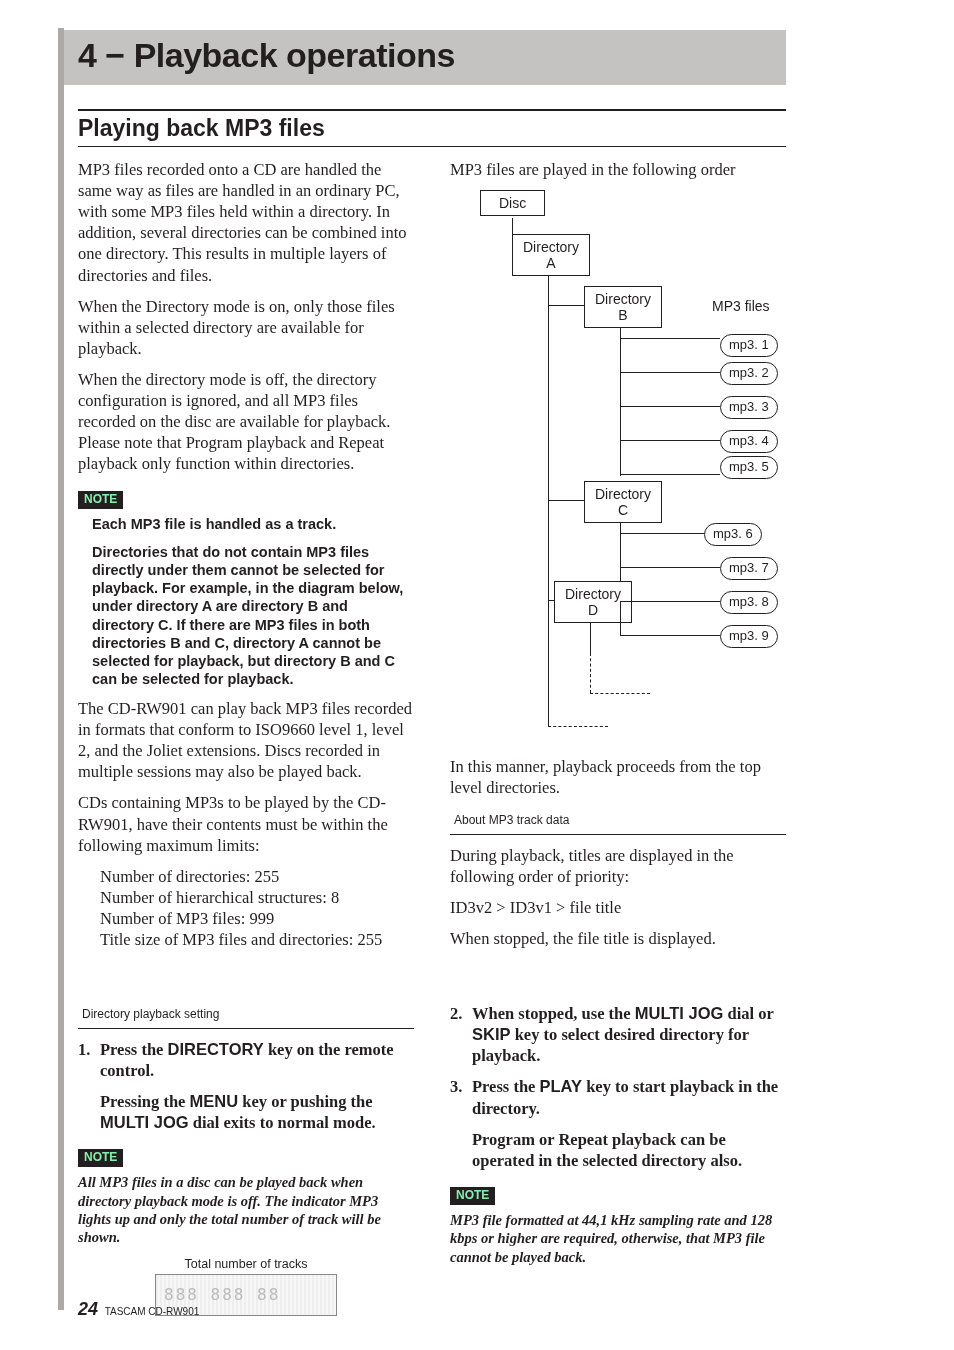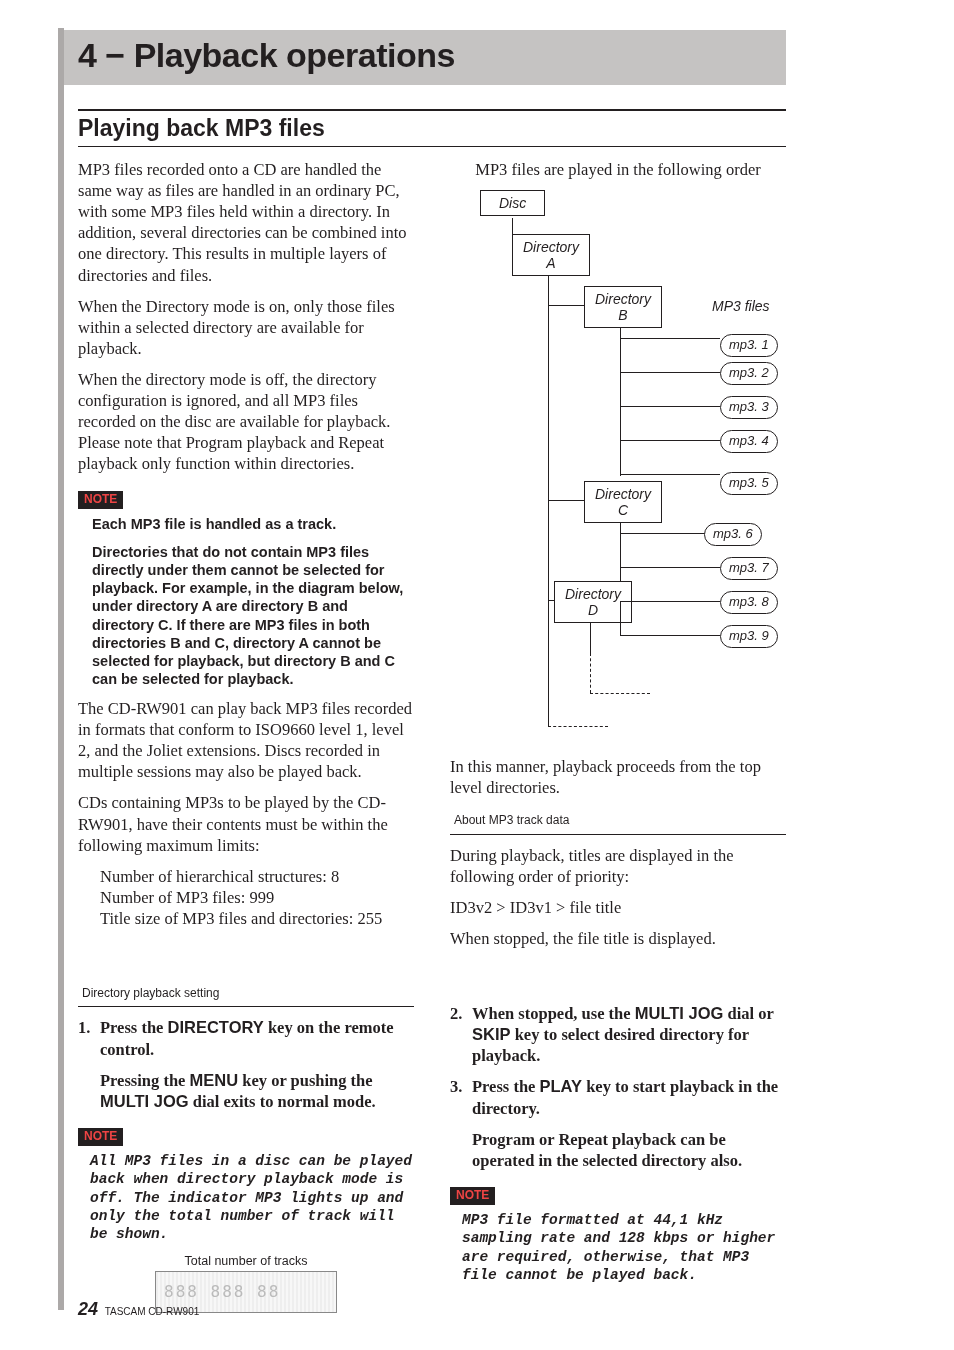--- a/index.html
+++ b/index.html
@@ -57,41 +57,41 @@
   .indent {
     margin-left: 22px;
     margin-bottom: 10px;
   }
   .indent p {
     margin: 0;
   }
   .note-tag {
     display: inline-block;
     background: #231f20;
-    color: #ef4444;
+    color: #86efac;
     font-family: Arial, Helvetica, sans-serif;
     font-weight: bold;
     font-size: 12px;
     padding: 1px 6px 2px 6px;
     margin: 6px 0 2px 0;
   }
   .note-text {
     font-family: Arial, Helvetica, sans-serif;
     font-weight: bold;
     font-size: 14.5px;
     line-height: 1.25;
     margin: 4px 0 10px 14px;
   }
   .note-text-b {
-    font-family: Liberation Mono, monospace;
+    font-family: Liberation Serif, serif;
     font-style: italic;
     font-weight: bold;
     font-size: 14.5px;
     line-height: 1.25;
-    margin: 4px 0 10px 12px;
+    margin: 4px 0 10px 0;
   }
   .subhead {
     font-family: Arial, Helvetica, sans-serif;
     font-weight: normal;
     font-size: 12px;
     border-bottom: 1px solid #231f20;
     padding: 3px 0 5px 4px;
     margin: 12px 0 10px 0;
   }
   .step {
@@ -115,21 +115,20 @@
     font-family: Arial, Helvetica, sans-serif;
     font-weight: bold;
     font-style: normal;
   }
   .diagram {
     position: relative;
     height: 560px;
     font-family: Arial, Helvetica, sans-serif;
     font-size: 14px;
     margin: 4px 0 6px 0;
-    font-style: italic;
   }
   .dbox {
     position: absolute;
     border: 1.5px solid #231f20;
     text-align: center;
     background: #fff;
     padding: 4px 10px;
     white-space: pre;
     line-height: 1.15;
   }
@@ -221,20 +220,21 @@
       <p>When the directory mode is off, the directory configuration is ignored, and all MP3 files recorded on the disc are available for playback. Please note that Program playback and Repeat playback only function within directories.</p>
 
       <div class="note-tag">NOTE</div>
       <div class="note-text">Each MP3 file is handled as a track.</div>
       <div class="note-text">Directories that do not contain MP3 files directly under them cannot be selected for playback. For example, in the diagram below, under directory A are directory B and directory C. If there are MP3 files in both directories B and C, directory A cannot be selected for playback, but directory B and C can be selected for playback.</div>
 
       <p>The CD-RW901 can play back MP3 files recorded in formats that conform to ISO9660 level 1, level 2, and the Joliet extensions. Discs recorded in multiple sessions may also be played back.</p>
       <p>CDs containing MP3s to be played by the CD-RW901, have their contents must be within the following maximum limits:</p>
 
       <div class="indent">
+        <p>Number of directories: 255</p>
         <p>Number of hierarchical structures: 8</p>
         <p>Number of MP3 files: 999</p>
         <p>Title size of MP3 files and directories: 255</p>
       </div>
 
       <div class="subhead" style="margin-top:54px">Directory playback setting</div>
 
       <div class="step">
         <div class="num">1.</div>
         <div class="txt">
@@ -246,21 +246,21 @@
       </div>
 
       <div class="note-tag">NOTE</div>
       <div class="note-text-b">All MP3 files in a disc can be played back when directory playback mode is off. The indicator MP3 lights up and only the total number of track will be shown.</div>
 
       <div class="caption">Total number of tracks</div>
       <div class="lcd"></div>
     </div>
 
     <div class="col">
-      <p style="text-align:center">MP3 files are played in the following order</p>
+      <p style="text-align:left">MP3 files are played in the following order</p>
 
       <div class="diagram">
 
         <div class="dbox" style="left:30px; top:0px; padding:4px 18px">Disc</div>
         <div class="dline-v" style="left:62px; top:28px; height:16px"></div>
 
         <div class="dbox" style="left:62px; top:44px">Directory
 A</div>
         <div class="dline-v" style="left:98px; top:86px; height:450px"></div>
         <div class="dline-h" style="left:98px; top:115px; width:36px"></div>
@@ -273,21 +273,21 @@
 
         <div class="dline-h" style="left:170px; top:148px; width:100px"></div>
         <div class="dpill" style="left:270px; top:144px">mp3. 1</div>
         <div class="dline-h" style="left:170px; top:182px; width:100px"></div>
         <div class="dpill" style="left:270px; top:172px">mp3. 2</div>
         <div class="dline-h" style="left:170px; top:216px; width:100px"></div>
         <div class="dpill" style="left:270px; top:206px">mp3. 3</div>
         <div class="dline-h" style="left:170px; top:250px; width:100px"></div>
         <div class="dpill" style="left:270px; top:240px">mp3. 4</div>
         <div class="dline-h" style="left:170px; top:284px; width:100px"></div>
-        <div class="dpill" style="left:270px; top:282px">mp3. 5</div>
+        <div class="dpill" style="left:270px; top:266px">mp3. 5</div>
 
         <div class="dline-h" style="left:98px; top:310px; width:36px"></div>
         <div class="dbox" style="left:134px; top:291px">Directory
 C</div>
         <div class="dline-v" style="left:170px; top:333px; height:80px"></div>
         <div class="dline-h" style="left:170px; top:343px; width:100px"></div>
         <div class="dpill" style="left:254px; top:333px">mp3. 6</div>
         <div class="dline-h" style="left:170px; top:377px; width:100px"></div>
         <div class="dpill" style="left:270px; top:367px">mp3. 7</div>
 

